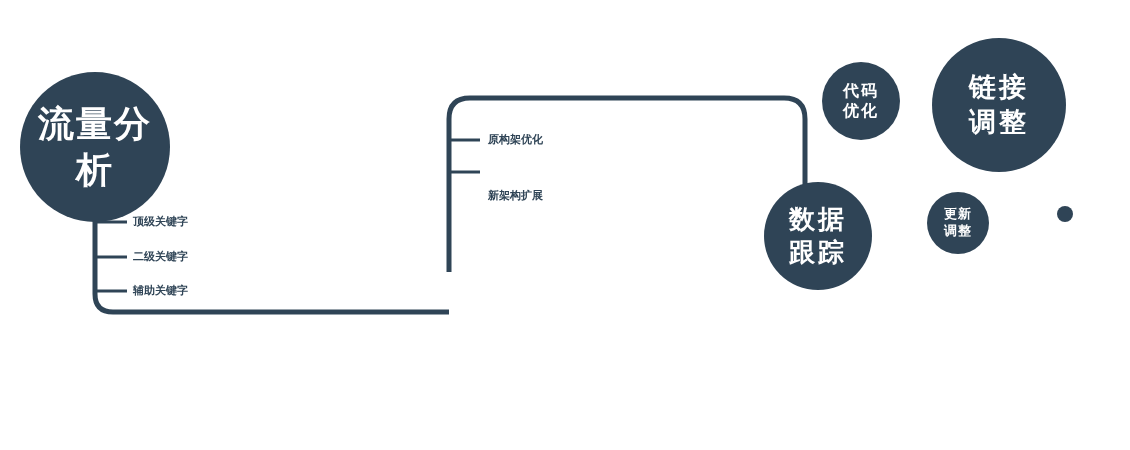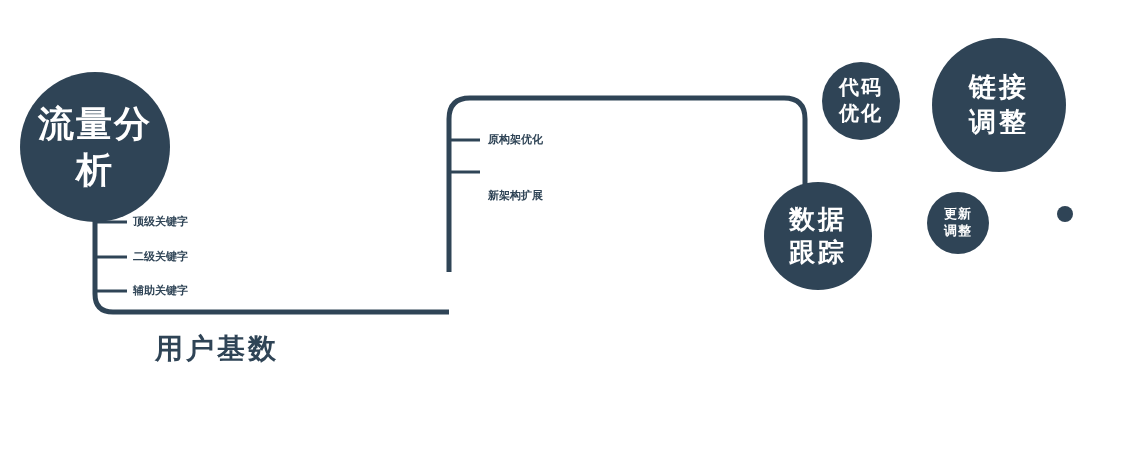--- a/index.html
+++ b/index.html
@@ -40,21 +40,21 @@
     justify-content: center;
     text-align: center;
     z-index: 2;
     white-space: pre-line;
     font-weight: 600;
     line-height: 1.28;
   }
   .node-traffic   { left: 20px;  top: 72px;  width: 150px; height: 150px; font-size: 36px; letter-spacing: 2px; }
   .node-structure { left: 376px; top: 200px; width: 144px; height: 144px; font-size: 29px; letter-spacing: 2px; }
   .node-tracking  { left: 764px; top: 182px; width: 108px; height: 108px; font-size: 26px; letter-spacing: 3px; }
-  .node-code      { left: 822px; top: 62px;  width: 78px;  height: 78px;  font-size: 20px; letter-spacing: 2px; }
+  .node-code      { left: 822px; top: 62px;  width: 78px;  height: 78px;  font-size: 16px; letter-spacing: 2px; }
   .node-link      { left: 932px; top: 38px;  width: 134px; height: 134px; font-size: 27px; letter-spacing: 3px; }
   .node-update    { left: 927px; top: 192px; width: 62px;  height: 62px;  font-size: 13px; letter-spacing: 1px; }
   .node-report    { left: 931px; top: 255px; width: 110px; height: 110px; font-size: 26px; letter-spacing: 3px; }
   .dot {
     position: absolute;
     left: 1057px;
     top: 206px;
     width: 16px;
     height: 16px;
     border-radius: 50%;
@@ -131,16 +131,15 @@
   <div class="dot"></div>
 
 
   <span class="tick-label lbl-top-kw">顶级关键字</span>
   <span class="tick-label lbl-sec-kw">二级关键字</span>
   <span class="tick-label lbl-aux-kw">辅助关键字</span>
 
   <span class="tick-label lbl-orig-arch">原构架优化</span>
   <span class="tick-label lbl-new-arch">新架构扩展</span>
 
-  <span class="edge-label lbl-user-base">用户基数</span>
 
 
 </div>
 
 </body></html>

